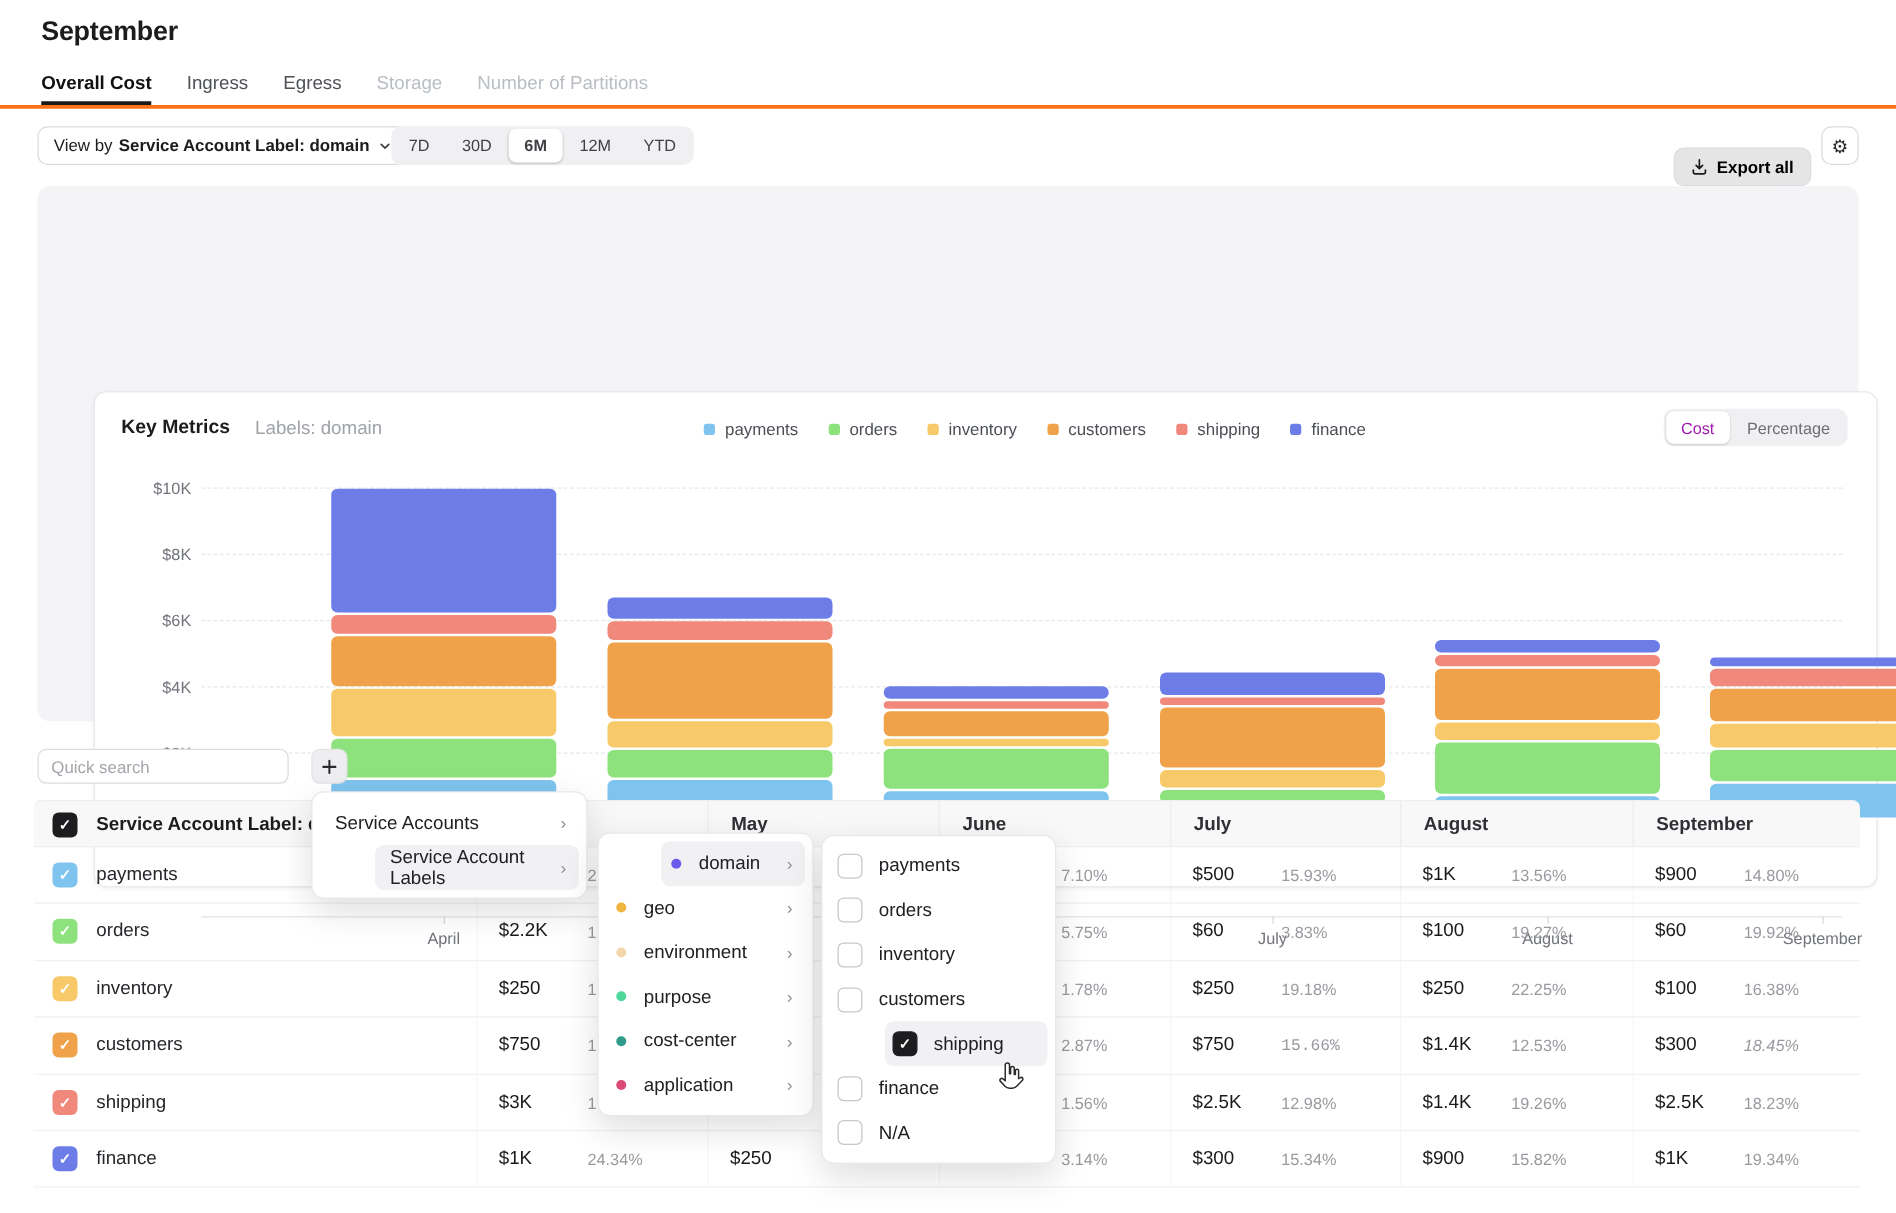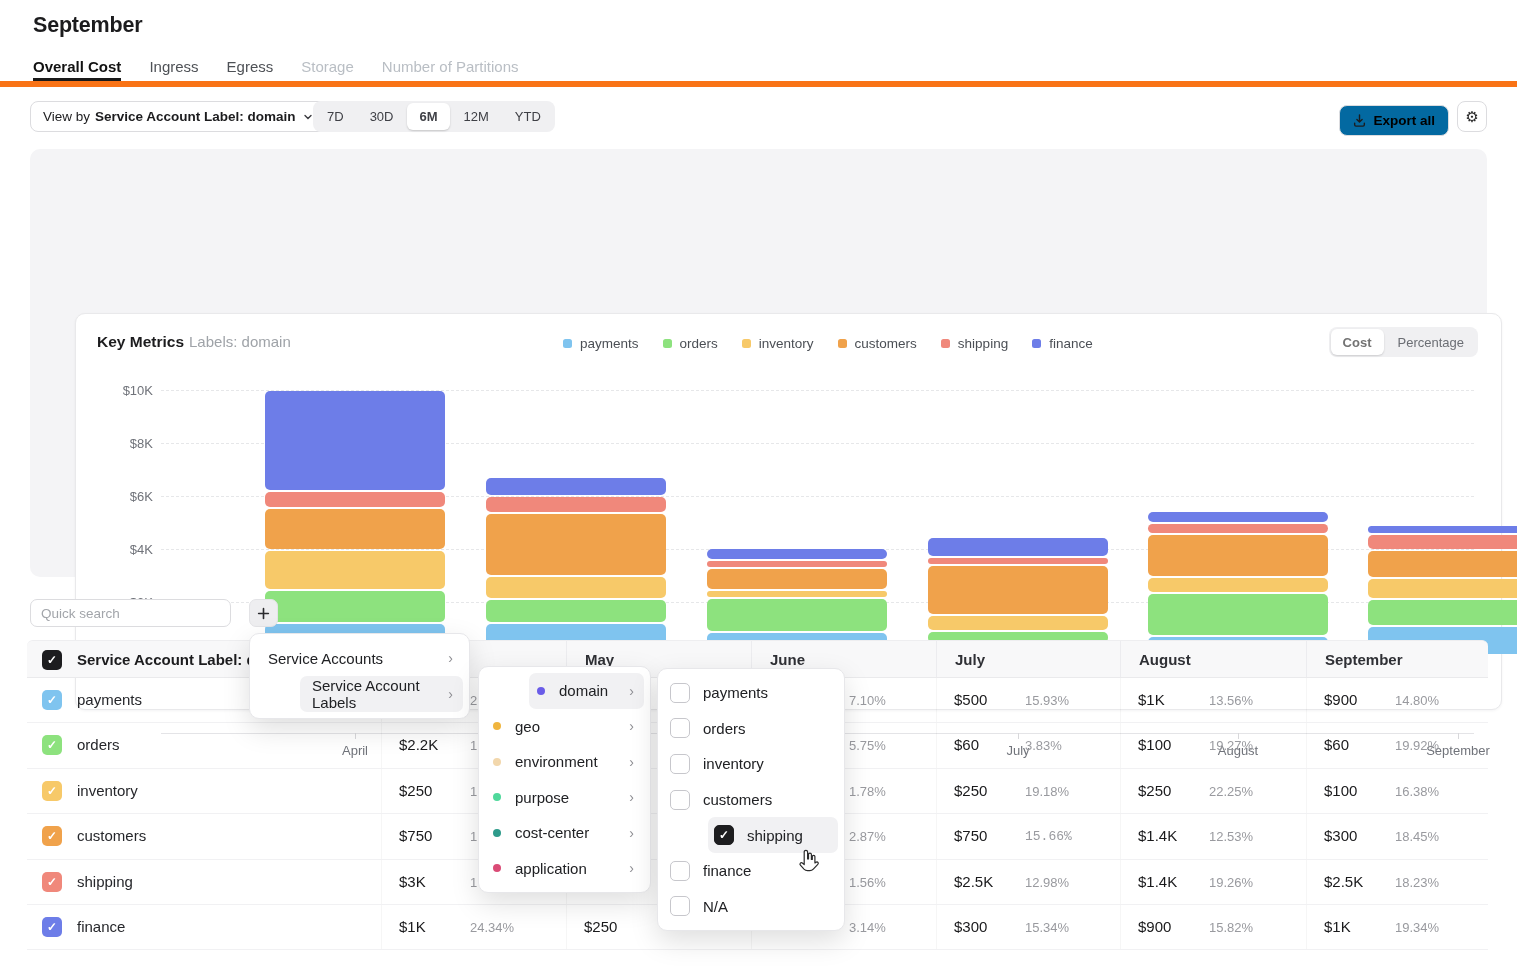--- a/index.html
+++ b/index.html
@@ -3,48 +3,48 @@
 <meta charset="utf-8">
 <style>
   * { margin:0; padding:0; box-sizing:border-box; }
   html,body { width:1517px; height:970px; overflow:hidden; background:#fff;
     font-family:"Liberation Sans", sans-serif; color:#1c1c1e; }
 
   
   #page-title { position:absolute; left:33px; top:13px; font-size:21.5px; font-weight:700; letter-spacing:-0.2px; }
 
   
-  #tabs { position:absolute; left:0; top:58px; width:1517px; height:29px; border-bottom:6px solid #f97316; padding-left:33px; display:flex; gap:28px; }
+  #tabs { position:absolute; left:0; top:58px; width:1517px; height:29px; border-bottom:3px solid #f97316; padding-left:33px; display:flex; gap:28px; }
   .tab { font-size:15px; color:#4E5156; padding-bottom:11px; cursor:pointer; white-space:nowrap; }
   .tab.active { color:#121212; font-weight:700; border-bottom:3px solid #1a1a1a; }
   .tab.disabled { color:#B9BEC4; }
 
   
   #controls { position:absolute; left:30px; top:101px; width:1457px; height:32px; }
   #viewby { position:absolute; left:0; top:0; height:31px; border:1px solid #DCDCDF; border-radius:8px; background:#fff; display:flex; align-items:center; gap:5px; padding:0 12px; font-size:13.5px; cursor:pointer; }
   #viewby .vb-val { font-weight:700; }
   .chev-down { width:10px; height:10px; margin-left:2px; }
   #ranges { position:absolute; left:283px; top:0; height:31px; background:#F0F0F2; border-radius:8px; display:flex; align-items:center; padding:2px; gap:2px; }
   .range-btn { height:27px; padding:0 12px; display:flex; align-items:center; font-size:13px; color:#3F4046; border-radius:6px; cursor:pointer; }
   .range-btn.selected { background:#fff; font-weight:700; box-shadow:0 1px 2px rgba(0,0,0,.18); }
-  #export-btn { position:absolute; right:38px; top:4px; height:31px; border:1px solid #DCDCDF; border-radius:8px; background:#0369a1; display:flex; align-items:center; gap:7px; padding:0 13px; font-size:13.5px; font-weight:700; cursor:pointer; }
+  #export-btn { position:absolute; right:38px; top:17px; height:31px; border:1px solid #DCDCDF; border-radius:8px; background:#e5e5e5; display:flex; align-items:center; gap:7px; padding:0 13px; font-size:13.5px; font-weight:700; cursor:pointer; }
   #gear-btn { position:absolute; right:0; top:0; width:30px; height:31px; border:1px solid #DCDCDF; border-radius:8px; background:#fff; display:flex; align-items:center; justify-content:center; font-size:15px; color:#2a2a2a; cursor:pointer; }
 
   
   #panel { position:absolute; left:30px; top:149px; width:1457px; height:428px; background:#F4F4F6; border-radius:10px; }
   #card { position:absolute; left:45px; top:164px; width:1427px; height:397px; background:#fff; border:1px solid #E9E9EB; border-radius:10px; box-shadow:0 1px 3px rgba(16,24,40,.05); }
-  #card-head { position:absolute; left:21px; top:19px; display:flex; align-items:flex-start; gap:5px; }
+  #card-head { position:absolute; left:21px; top:19px; display:flex; align-items:flex-end; gap:20px; }
   #card-title { font-size:15.5px; font-weight:700; }
   #card-subtitle { font-size:15px; color:#9FA3A8; }
   #legend { position:absolute; left:487px; top:22px; display:flex; gap:24px; }
   .lg-item { display:flex; align-items:center; gap:8px; font-size:13.5px; color:#4B4F55; }
   .lg-dot { width:9px; height:9px; border-radius:2.5px; }
   #toggle { position:absolute; right:23px; top:13px; height:30px; background:#F0F0F2; border-radius:8px; display:flex; align-items:center; padding:2px; gap:2px; }
   .tg-btn { height:26px; padding:0 12px; display:flex; align-items:center; font-size:13px; color:#6B6E74; border-radius:6px; cursor:pointer; }
-  .tg-btn.selected { background:#fff; color:#737373; font-weight:700; box-shadow:0 1px 2px rgba(0,0,0,.15); }
+  .tg-btn.selected { background:#fff; color:#a21caf; font-weight:400; box-shadow:0 1px 2px rgba(0,0,0,.15); }
 
   #plot { position:absolute; left:85px; top:76px; width:1313px; height:265px; }
   .gridline { position:absolute; left:0; width:100%; border-top:1px dashed #E6E7E9; }
   .ylab { position:absolute; width:60px; left:-68px; text-align:right; font-size:13px; color:#70737a; transform:translateY(-7px); }
   #baseline { position:absolute; left:0; top:343px; width:1313px; border-top:1px solid #E4E4E7; }
   .xtick { position:absolute; top:343px; width:1px; height:6px; background:#D8D8DB; }
   .xlab { position:absolute; top:353px; width:180px; text-align:center; font-size:13px; color:#70737a; }
   .seg { position:absolute; width:180px; border-radius:5px; }
 
   
@@ -334,21 +334,21 @@
         <div class="mcell" style="left: 909px; width: 184px;">
           <span class="mval">$750</span>
           <span class="mpct" style="left: 88px; font-family: Liberation Mono, monospace;">15.66%</span>
         </div>
         <div class="mcell" style="left: 1093px; width: 186px;">
           <span class="mval">$1.4K</span>
           <span class="mpct" style="left: 88px;">12.53%</span>
         </div>
         <div class="mcell" style="left: 1279px; width: 182px;">
           <span class="mval">$300</span>
-          <span class="mpct" style="left: 88px;">18.45%</span>
+          <span class="mpct" style="left: 88px; font-style: italic;">18.45%</span>
         </div>
       </div>
       <div class="trow">
         <span class="cb" style="background: rgb(240, 136, 123);">✓</span>
         <span class="rlabel">shipping</span>
         <div class="mcell" style="left: 354px; width: 185px;">
           <span class="mval">$3K</span>
           <span class="mpct" style="left: 88px;">1</span>
         </div>
         <div class="mcell" style="left: 539px; width: 185px;"></div>

